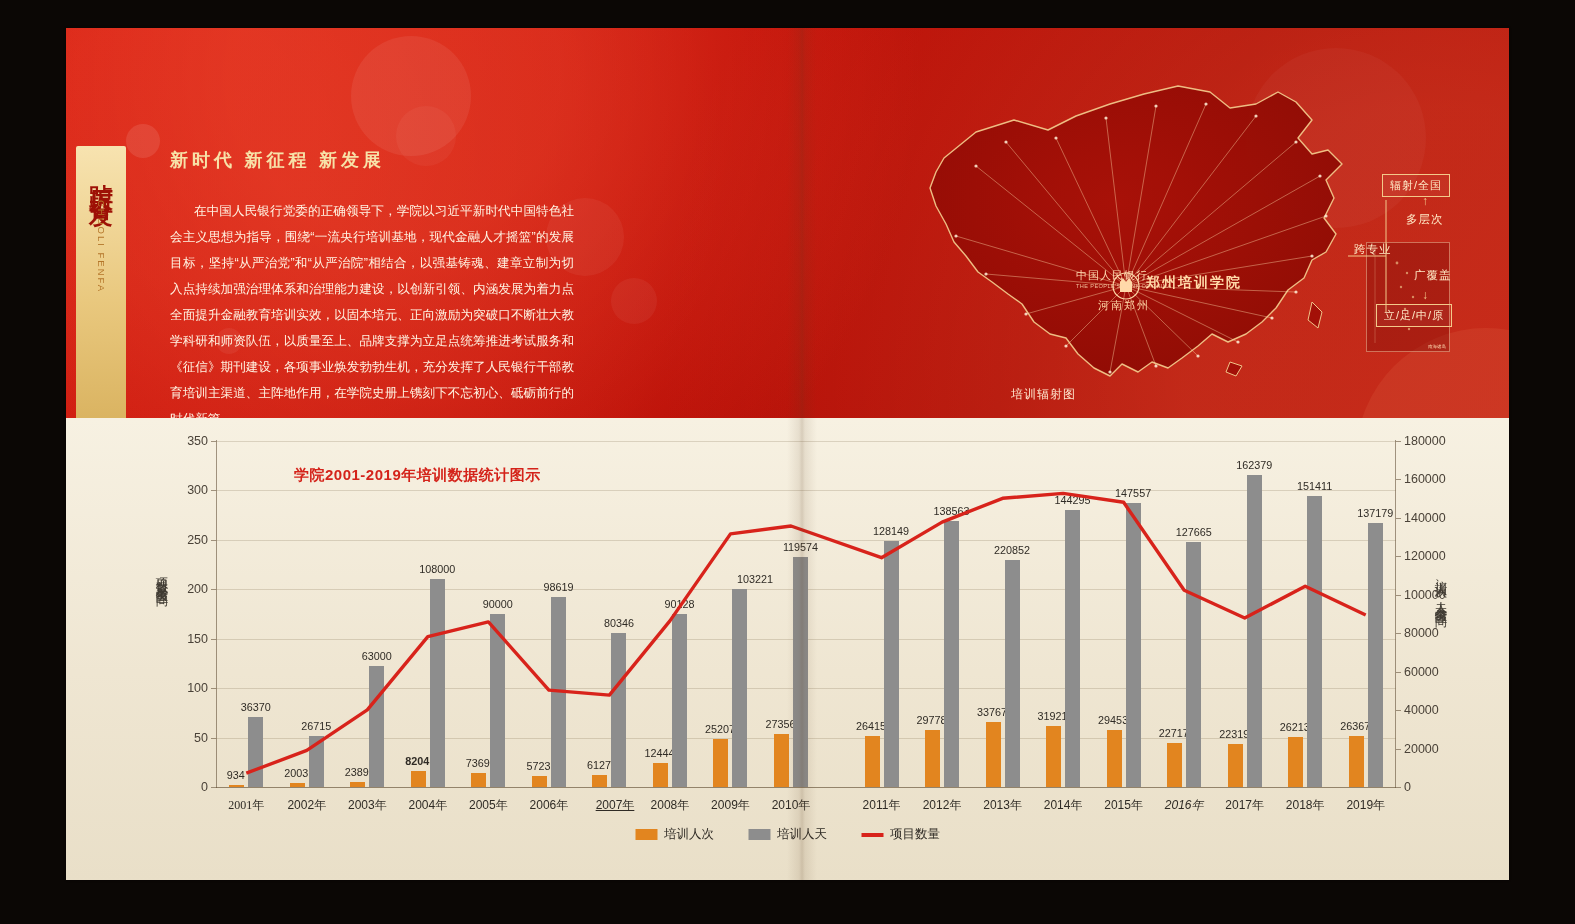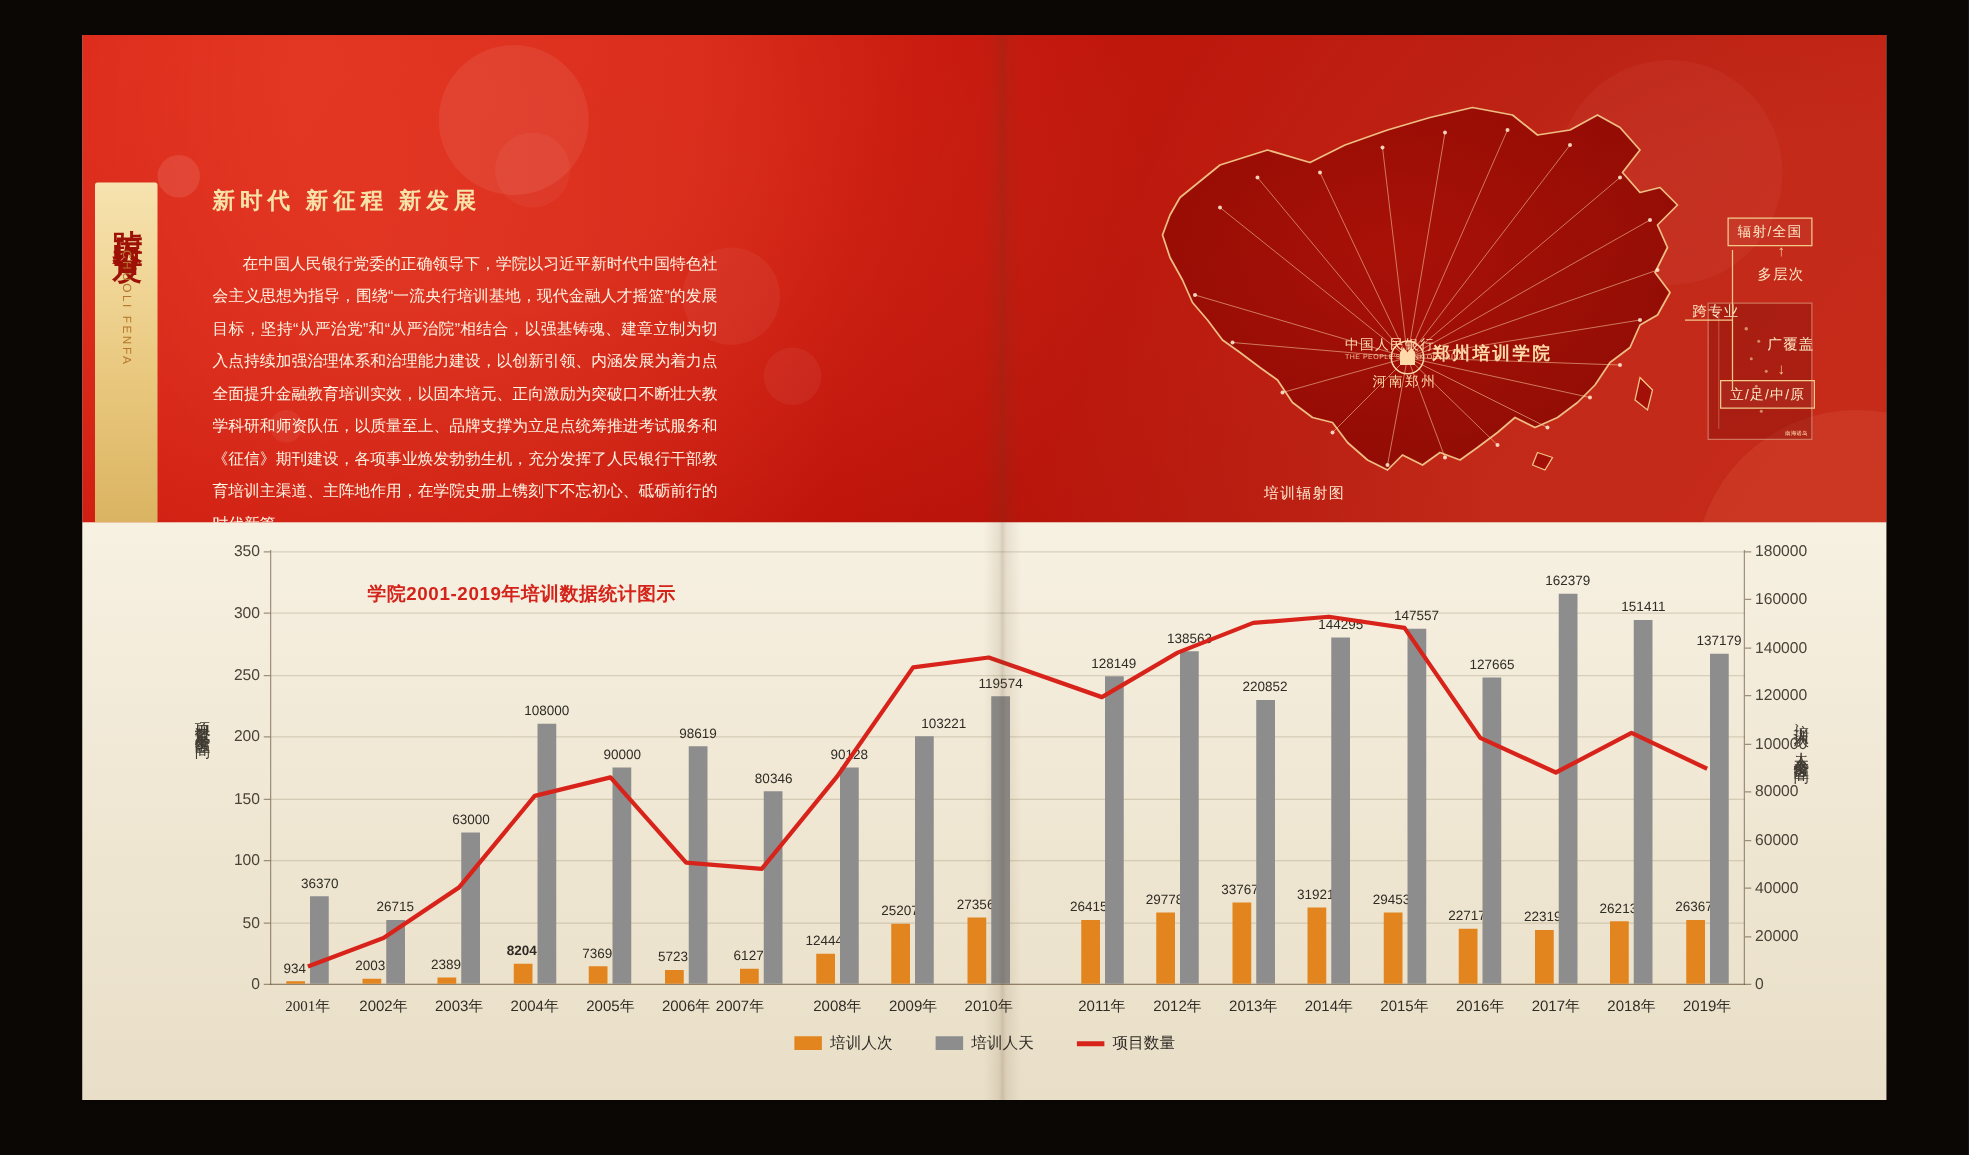--- a/index.html
+++ b/index.html
@@ -416,30 +416,30 @@
       <svg id="lineSvg" style="position:absolute;left:0;top:0;" width="1180" height="348">
           <path d="M30.3,333.2 L90.8,310.4 L151.3,269.9 L211.8,196.7 L272.4,181.9 L332.9,250.1 L393.4,255.1 L453.9,180.9 L514.5,93.9 L575.0,86.0 L665.5,117.7 L726.1,82.1 L786.6,58.3 L847.1,53.4 L907.6,62.3 L968.2,150.3 L1028.7,178.0 L1089.2,146.3 L1149.7,175.0" fill="none" stroke="#d8231b" stroke-width="3.4" stroke-linejoin="round"></path>
         </svg>
       <div id="xlabels">
           <div class="xlabel" style="left: 30.2632px; font-family: Liberation Serif, serif;">2001年</div>
           <div class="xlabel" style="left: 90.7895px;">2002年</div>
           <div class="xlabel" style="left: 151.316px;">2003年</div>
           <div class="xlabel" style="left: 211.842px;">2004年</div>
           <div class="xlabel" style="left: 272.368px;">2005年</div>
           <div class="xlabel" style="left: 332.895px;">2006年</div>
-          <div class="xlabel" style="left: 376px;">2007年</div>
+          <div class="xlabel" style="left: 399px; text-decoration: underline;">2007年</div>
           <div class="xlabel" style="left: 453.947px;">2008年</div>
           <div class="xlabel" style="left: 514.474px;">2009年</div>
           <div class="xlabel" style="left: 575px;">2010年</div>
           <div class="xlabel" style="left: 665.526px;">2011年</div>
           <div class="xlabel" style="left: 726.053px;">2012年</div>
           <div class="xlabel" style="left: 786.579px;">2013年</div>
           <div class="xlabel" style="left: 847.105px;">2014年</div>
           <div class="xlabel" style="left: 907.632px;">2015年</div>
-          <div class="xlabel" style="left: 968.158px;">2016年</div>
+          <div class="xlabel" style="left: 968.158px; font-style: italic;">2016年</div>
           <div class="xlabel" style="left: 1028.68px;">2017年</div>
           <div class="xlabel" style="left: 1089.21px;">2018年</div>
           <div class="xlabel" style="left: 1149.74px;">2019年</div>
         </div>
     </div>
 
     <div id="legend">
       <div class="lg">
         <span class="sw orange"></span>
         <span>培训人次</span>

